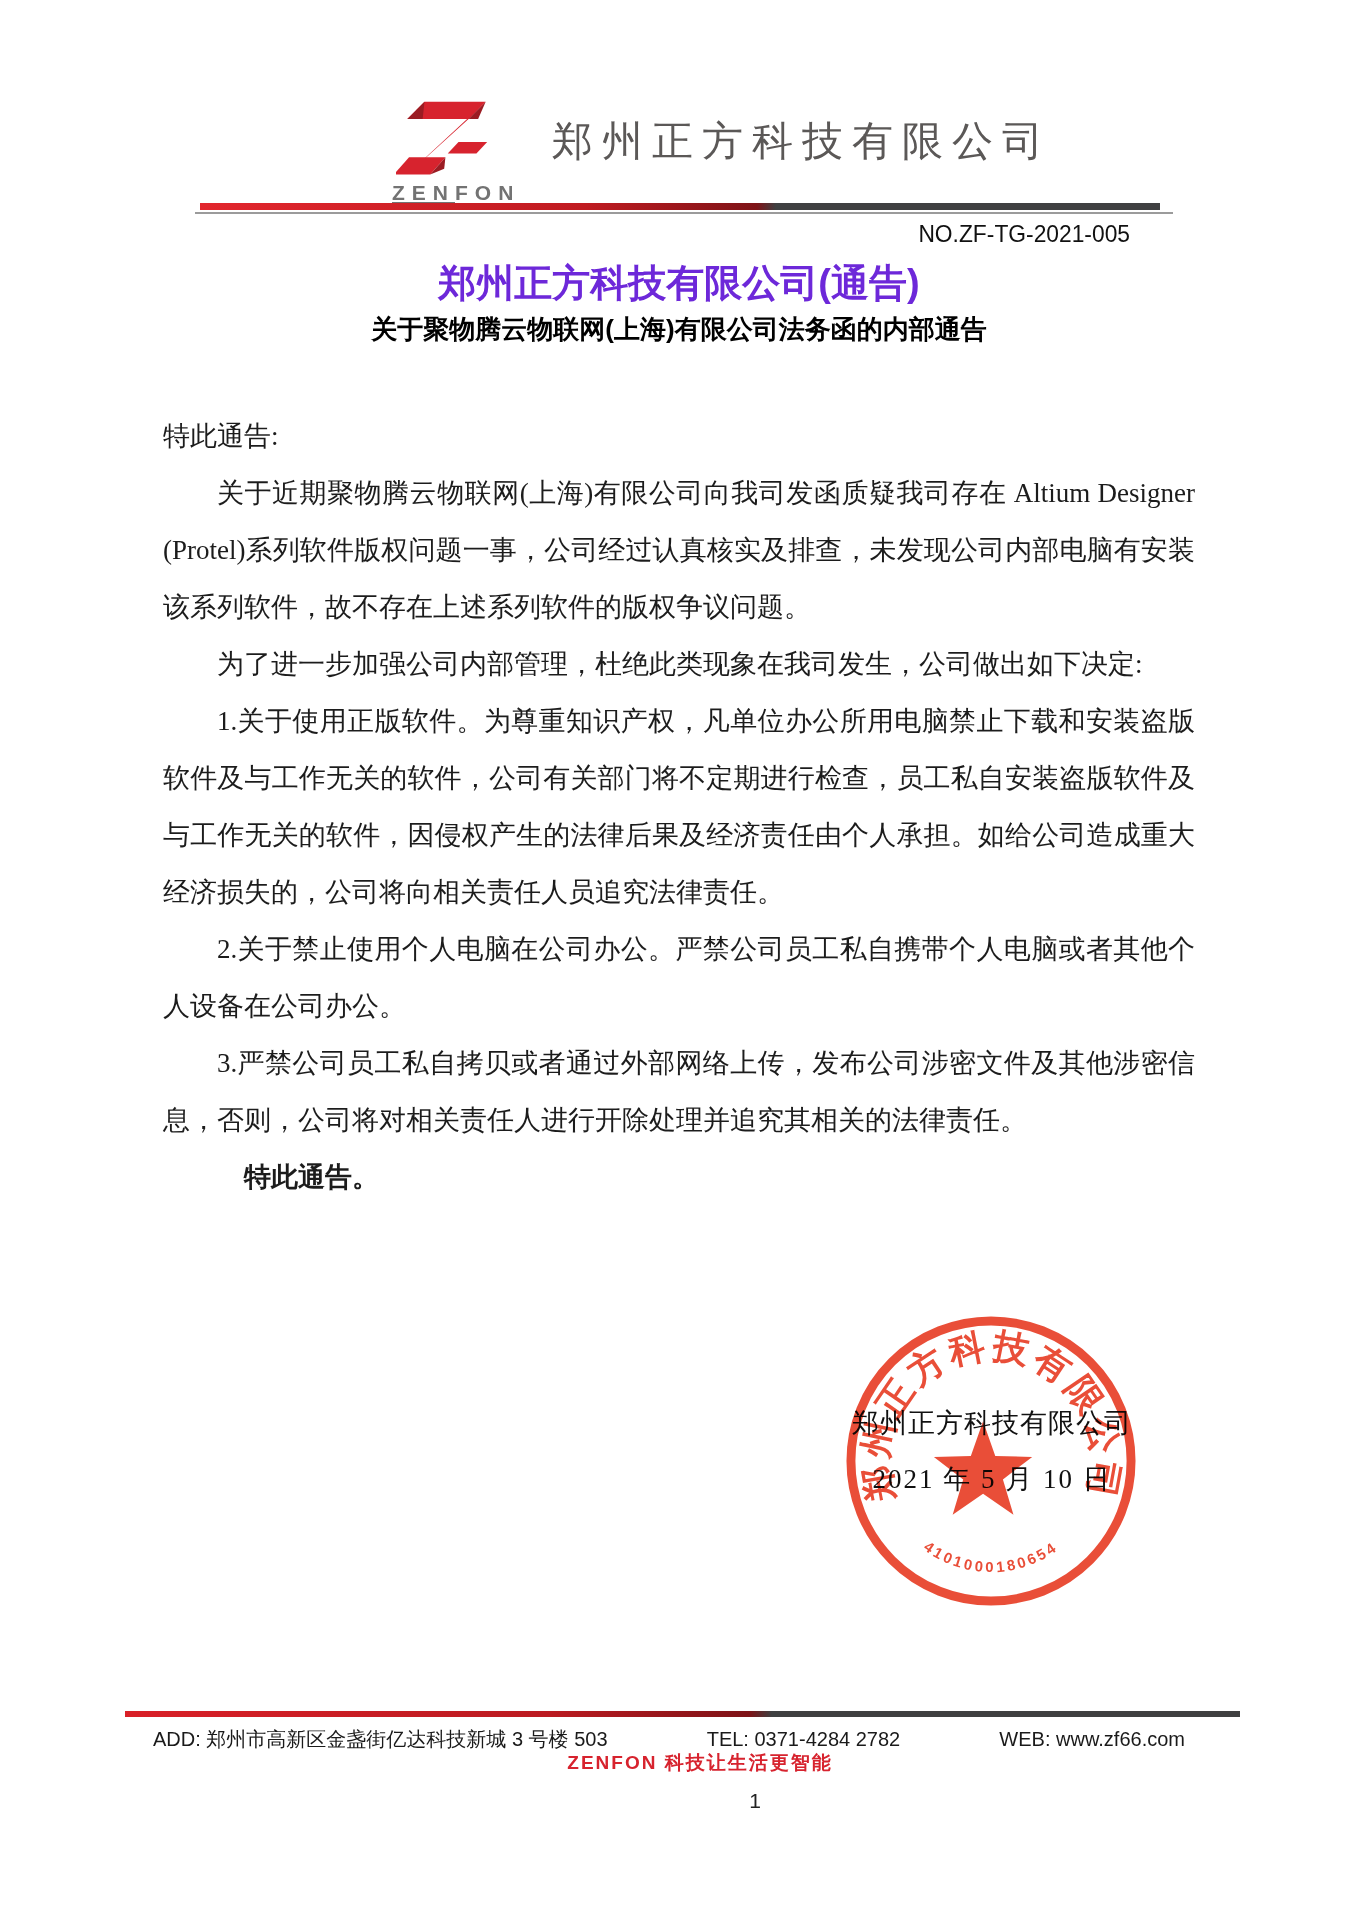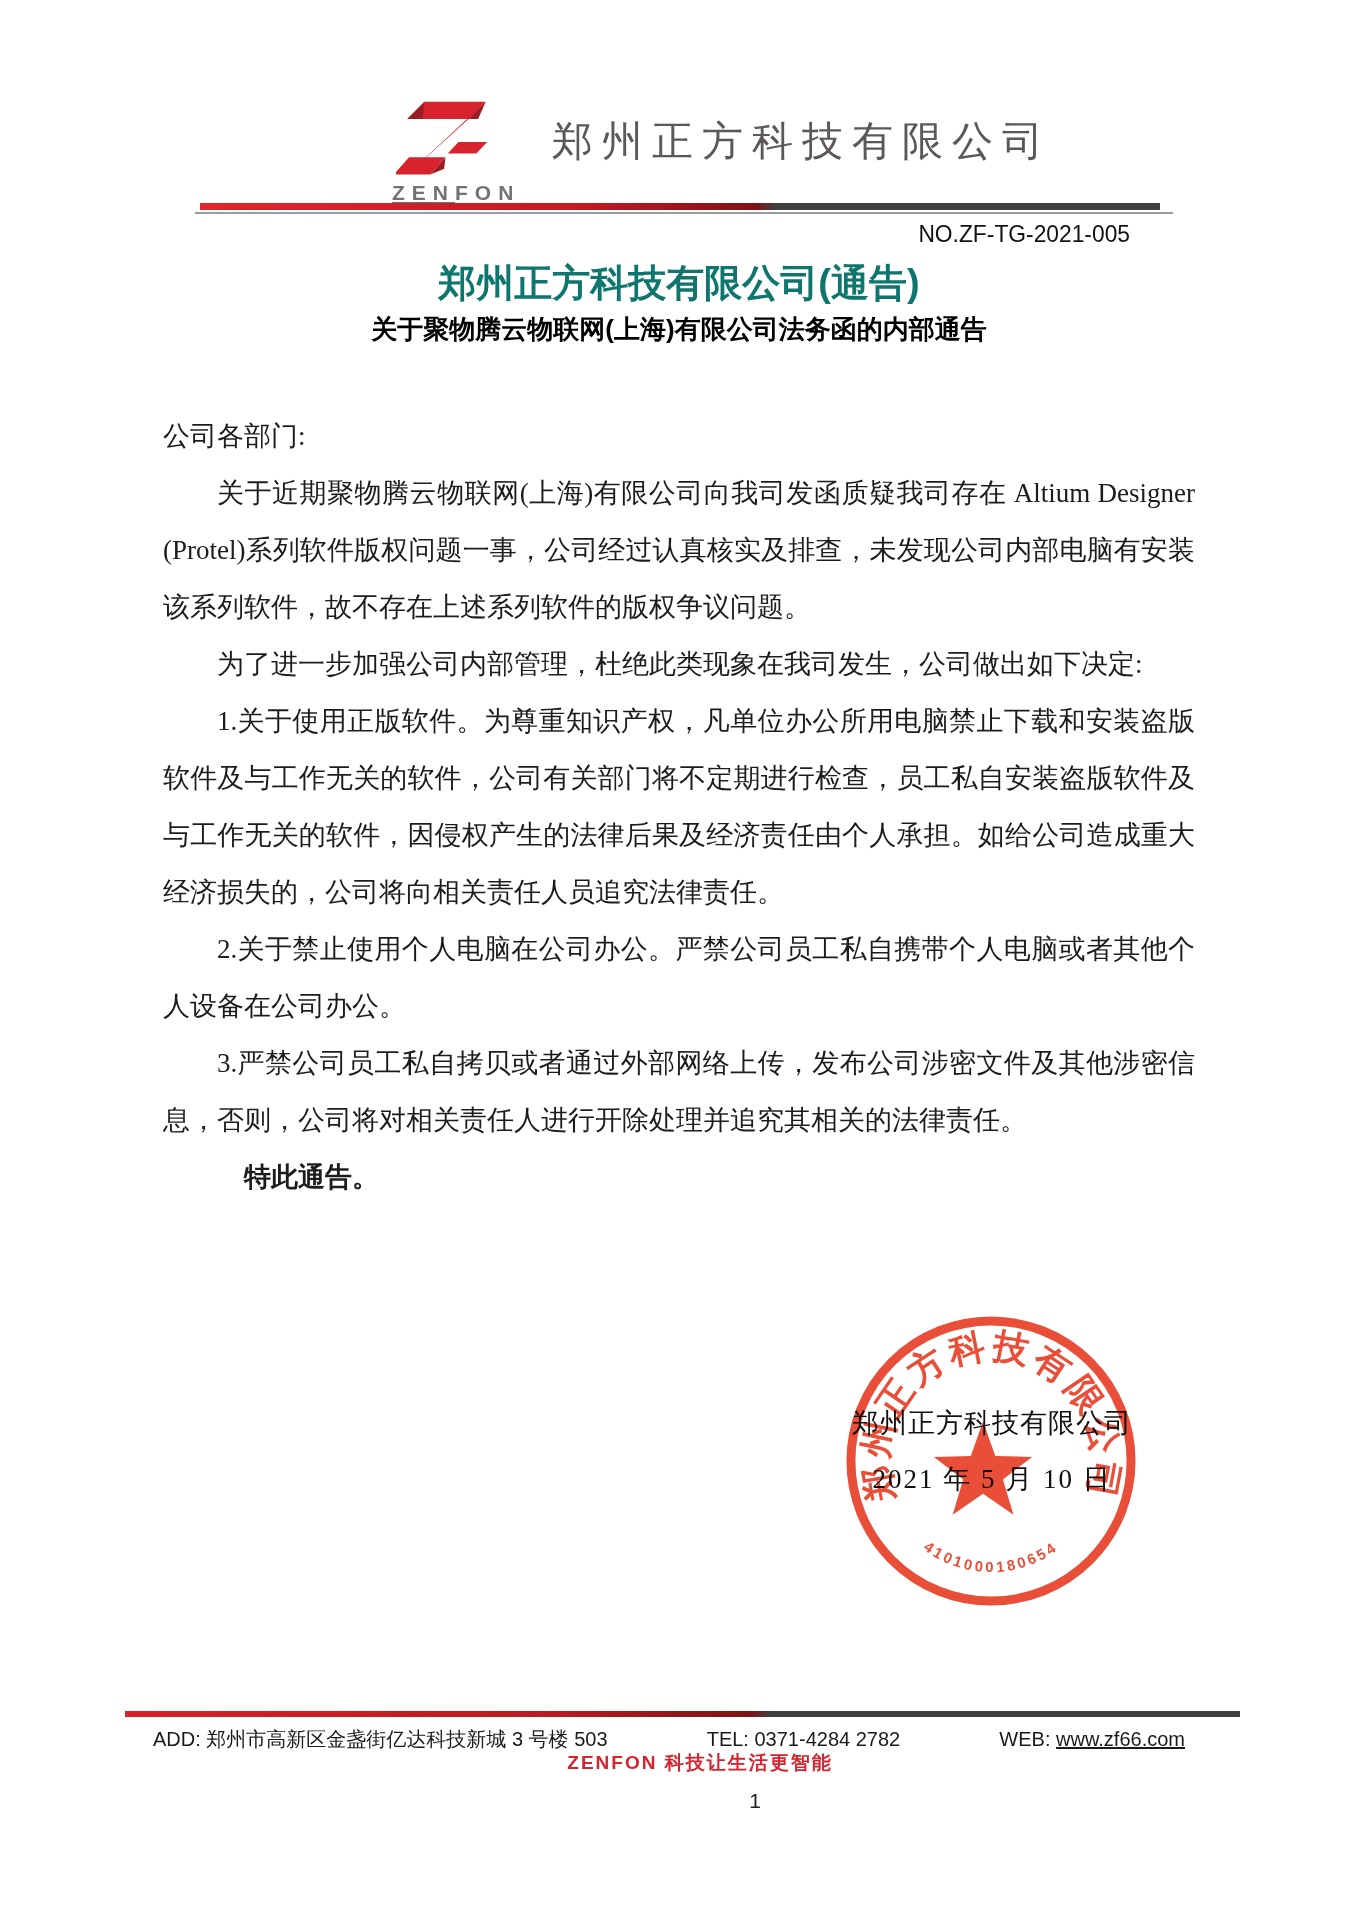--- a/index.html
+++ b/index.html
@@ -35,21 +35,21 @@
   }
   .doc-number{
     position:absolute;left:700px;top:220px;width:430px;
     text-align:right;
     font-family:"Liberation Sans","DejaVu Sans",sans-serif;
     font-size:24px;color:#111;transform:scaleX(.95);transform-origin:right;
   }
   
   .doc-title{
     position:absolute;left:164px;top:258px;width:1030px;
-    text-align:center;font-size:38px;font-weight:bold;color:#0f766e;
+    text-align:center;font-size:38px;font-weight:bold;color:#6d28d9;
     font-family:"Liberation Sans","DejaVu Sans",sans-serif;
   }
   .doc-subtitle{
     position:absolute;left:164px;top:312px;width:1030px;
     text-align:center;font-size:26px;font-weight:bold;color:#000;
     font-family:"Liberation Sans","DejaVu Sans",sans-serif;
   }
   
   .body-text{
     position:absolute;left:163px;top:408px;width:1032px;
@@ -78,21 +78,21 @@
   .footer-rule{
     position:absolute;left:125px;top:1711px;width:1115px;height:6px;
     background:linear-gradient(90deg,#d92028 0%,#bb1b21 38%,#7e1317 56%,#3f4041 58%,#3f4041 100%);
   }
   .footer-info{
     position:absolute;left:153px;top:1726px;width:1032px;
     display:flex;justify-content:space-between;align-items:baseline;
     font-family:"Liberation Sans","DejaVu Sans",sans-serif;
     font-size:20px;color:#1a1a1a;white-space:nowrap;
   }
-  .footer-info .web-value{text-decoration:underline;cursor:pointer;}
+  .footer-info .web-value{cursor:pointer;}
   .footer-slogan{
     position:absolute;left:200px;top:1750px;width:1000px;
     text-align:center;color:#d7232e;font-weight:bold;font-size:19px;
     font-family:"Liberation Sans","DejaVu Sans",sans-serif;letter-spacing:2px;
   }
   .page-number{
     position:absolute;left:700px;top:1789px;width:110px;text-align:center;
     font-size:21px;color:#222;
     font-family:"Liberation Sans","DejaVu Sans",sans-serif;
   }
@@ -122,21 +122,21 @@
 
   <div class="header-rule"></div>
   <div class="header-rule-thin"></div>
 
   <div class="doc-number">NO.ZF-TG-2021-005</div>
 
   <div class="doc-title">郑州正方科技有限公司(通告)</div>
   <div class="doc-subtitle">关于聚物腾云物联网(上海)有限公司法务函的内部通告</div>
 
   <div class="body-text">
-    <p>公司各部门:</p>
+    <p>特此通告:</p>
     <p class="indent">关于近期聚物腾云物联网(上海)有限公司向我司发函质疑我司存在 Altium Designer (Protel)系列软件版权问题一事，公司经过认真核实及排查，未发现公司内部电脑有安装该系列软件，故不存在上述系列软件的版权争议问题。</p>
     <p class="indent">为了进一步加强公司内部管理，杜绝此类现象在我司发生，公司做出如下决定:</p>
     <p class="indent">1.关于使用正版软件。为尊重知识产权，凡单位办公所用电脑禁止下载和安装盗版软件及与工作无关的软件，公司有关部门将不定期进行检查，员工私自安装盗版软件及与工作无关的软件，因侵权产生的法律后果及经济责任由个人承担。如给公司造成重大经济损失的，公司将向相关责任人员追究法律责任。</p>
     <p class="indent">2.关于禁止使用个人电脑在公司办公。严禁公司员工私自携带个人电脑或者其他个人设备在公司办公。</p>
     <p class="indent">3.严禁公司员工私自拷贝或者通过外部网络上传，发布公司涉密文件及其他涉密信息，否则，公司将对相关责任人进行开除处理并追究其相关的法律责任。</p>
     <p class="closing">特此通告。</p>
   </div>
 
   <div class="sig-company">郑州正方科技有限公司</div>
   <div class="sig-date">2021 年 5 月 10 日</div>

